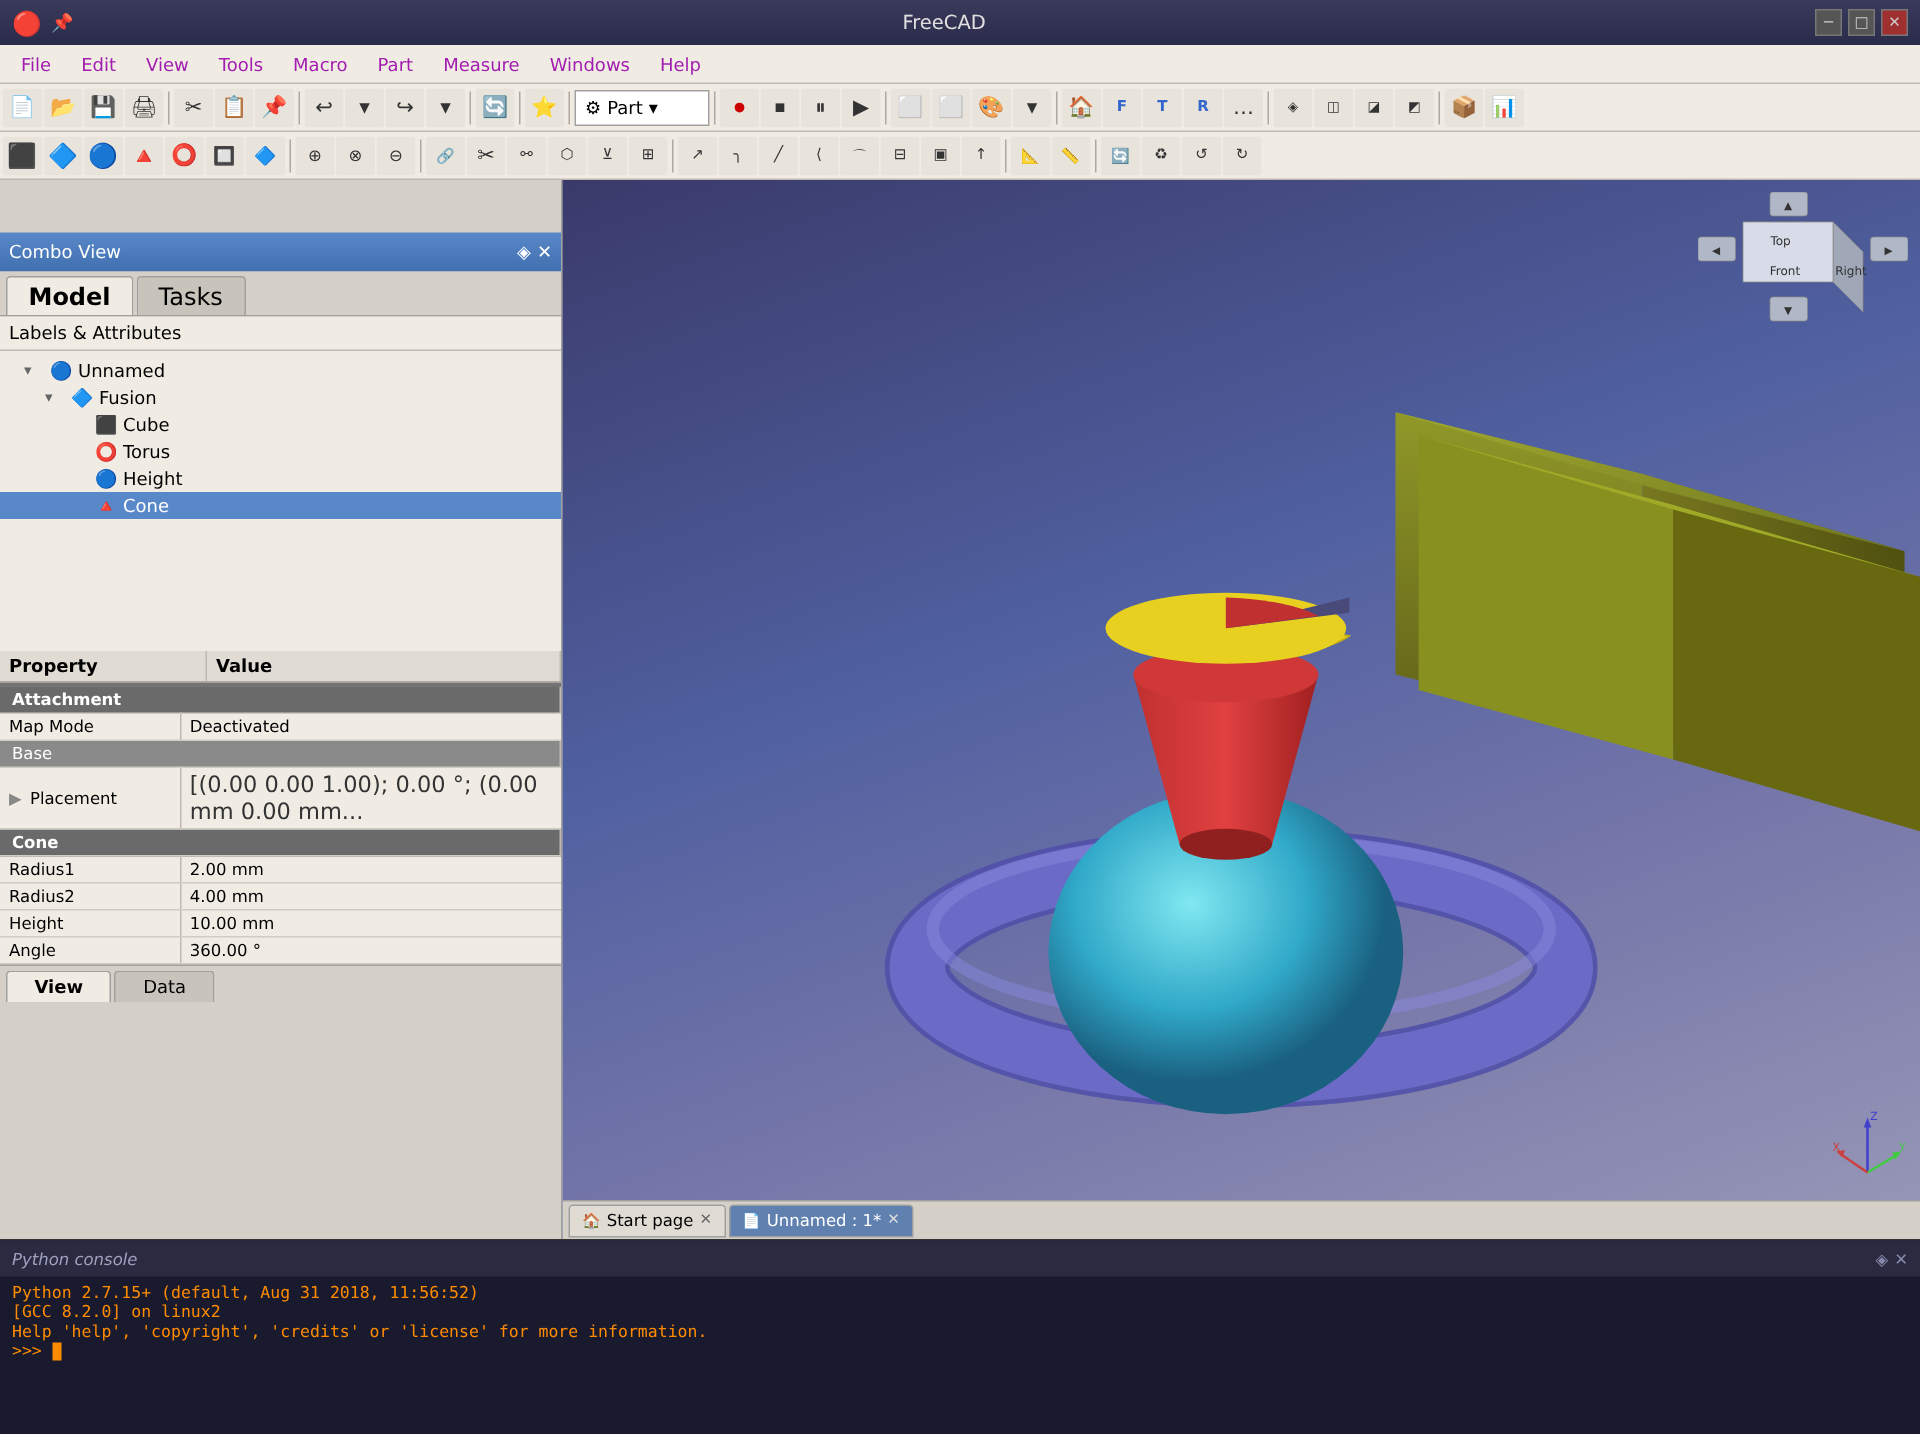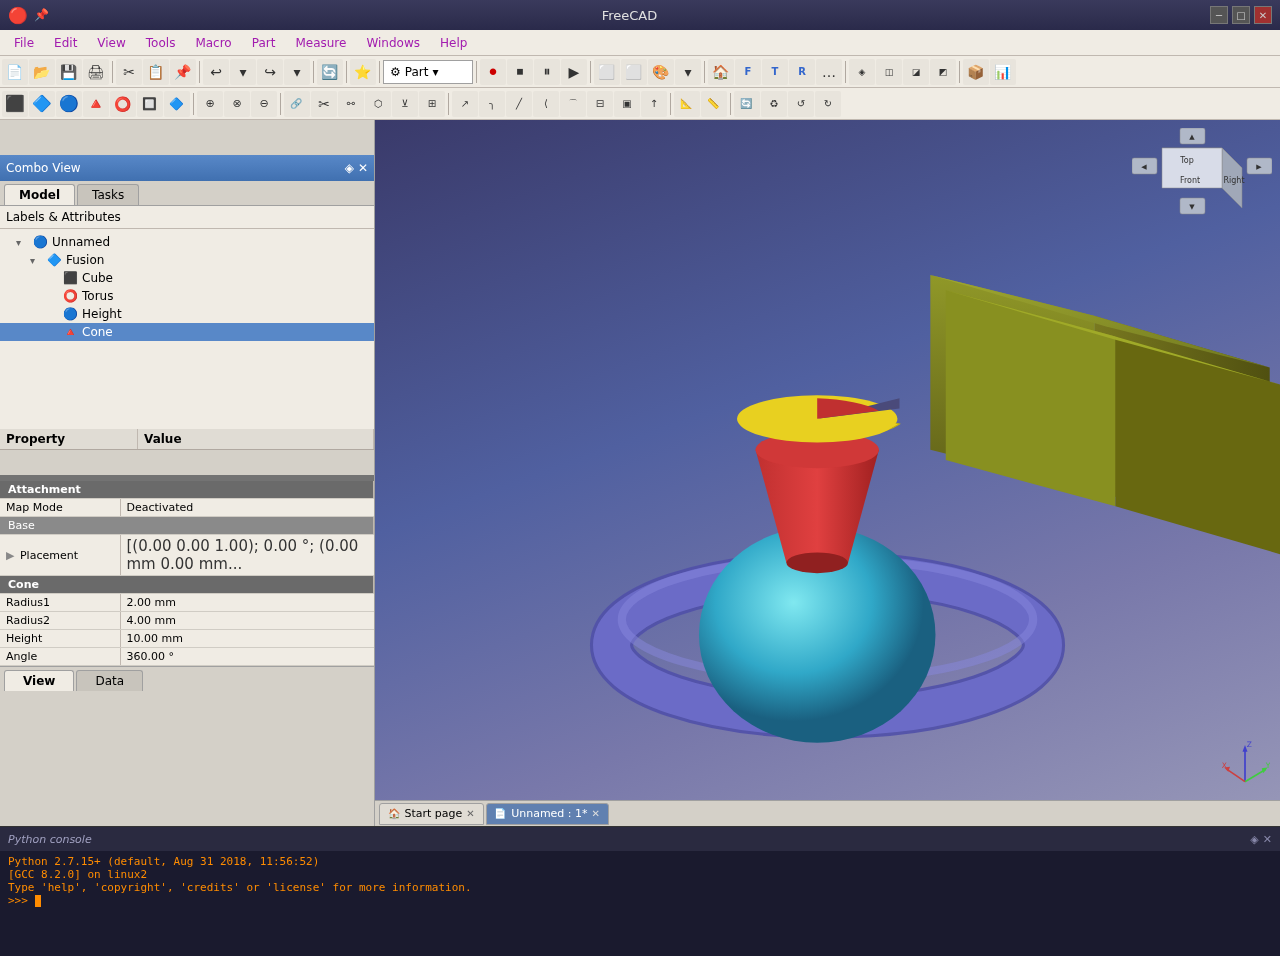--- a/index.html
+++ b/index.html
@@ -93,21 +93,21 @@
 
     #combo-view-tabs {
       display: flex;
       background: #d4d0c8;
       border-bottom: 1px solid #a0a0a0;
       padding: 3px 4px 0;
       gap: 2px;
     }
     .cv-tab {
       padding: 3px 14px;
-      font-size: 12px;
+      font-size: 16px;
       background: #c8c4bc;
       border: 1px solid #a0a0a0;
       border-bottom: none;
       cursor: pointer;
       border-radius: 3px 3px 0 0;
     }
     .cv-tab.active {
       background: #f0ece4;
       border-color: #a0a0a0;
       font-weight: bold;
@@ -148,22 +148,21 @@
     .tree-indent1 { padding-left: 16px; }
     .tree-indent2 { padding-left: 30px; }
     .tree-indent3 { padding-left: 46px; }
 
     .tree-icon { font-size: 12px; width: 16px; text-align: center; }
     .expand-btn { width: 14px; font-size: 10px; color: #666; }
 
     
     #props-panel {
       background: #f0ece4;
-      border-top: 6px solid #737373;
-      margin-top: 25px;
+      border-top: 3px solid #737373;
     }
 
     #props-header {
       display: flex;
       background: #e0dcd4;
       border-bottom: 1px solid #b0a8a0;
     }
     .props-col-header {
       padding: 3px 6px;
       font-size: 12px;
@@ -672,21 +671,21 @@
     <div id="python-console-header">
       <span>Python console</span>
       <div style="display:flex; gap:4px;">
         <span style="cursor:pointer; color:#8888aa;">◈</span>
         <span style="cursor:pointer; color:#8888aa;">✕</span>
       </div>
     </div>
     <div id="python-console-content">
       <div>Python 2.7.15+ (default, Aug 31 2018, 11:56:52)</div>
       <div>[GCC 8.2.0] on linux2</div>
-      <div>Type 'help', 'copyright', 'credits' or 'license' for more information.</div>
+      <div>Help 'help', 'copyright', 'credits' or 'license' for more information.</div>
       <div style="color:#ff8c00;">
         <span>&gt;&gt;&gt;</span>
         <span style="display:inline-block; width:6px; height:12px; background:#ff8c00; vertical-align:text-bottom; animation: blink 1s infinite;"></span>
       </div>
     </div>
   </div>
 </div>
 
 <style>
   @keyframes blink { 0%,100%{opacity:1;} 50%{opacity:0;} }

